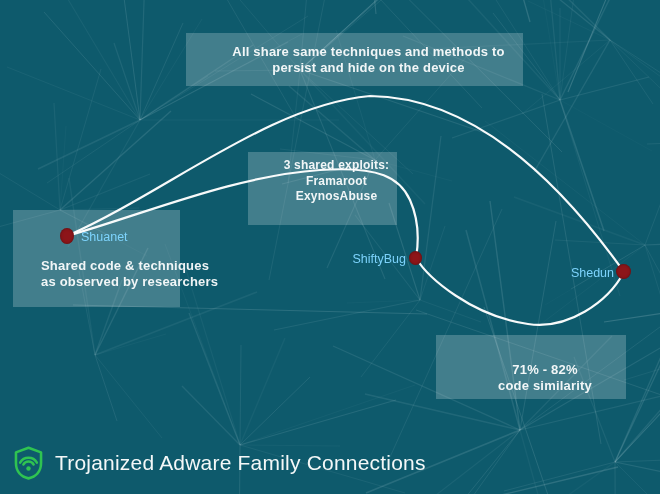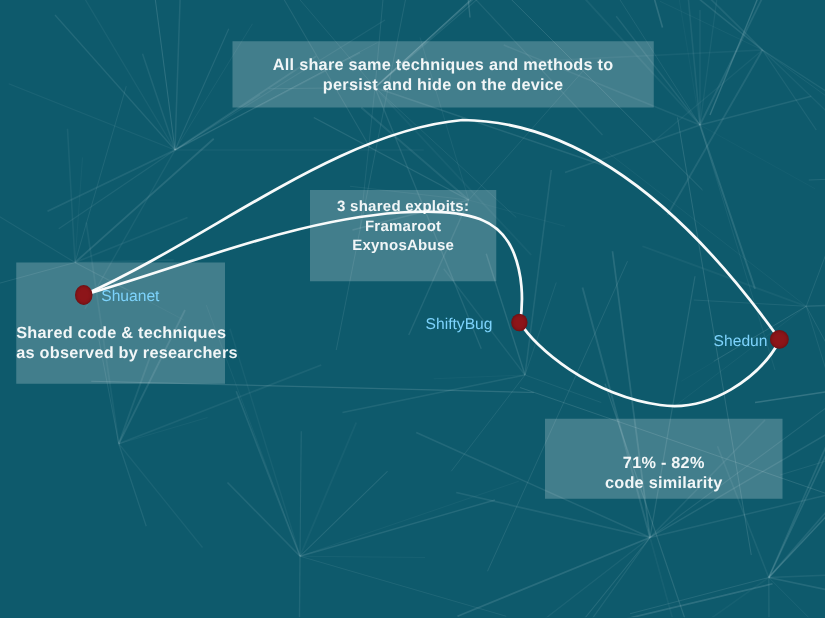--- a/index.html
+++ b/index.html
@@ -10,42 +10,42 @@
   }
   .mesh{position:absolute;inset:0;z-index:1;}
   
   .note{
     position:absolute;z-index:2;box-sizing:border-box;
     background:rgba(255,255,255,0.22);
     color:rgba(255,255,255,0.93);
     font-size:13px;font-weight:700;letter-spacing:0.2px;
     text-align:center;
   }
-  .note .ln{white-space:nowrap;}
+  .note .ln{white-space:nowrap;padding-left:28px;}
   .note-techniques{left:186px;top:33px;width:337px;height:53px;padding-top:11px;line-height:16px;}
   .note-exploits{left:248px;top:152px;width:149px;height:73px;padding-top:6px;line-height:15.5px;font-size:12px;}
   .note-shared-code{left:13px;top:210px;width:167px;height:97px;padding-top:48px;line-height:15.5px;text-align:center;}
   .note-similarity{left:436px;top:335px;width:190px;height:64px;padding-top:27px;line-height:16px;}
   
   .curves{position:absolute;inset:0;z-index:3;pointer-events:none;}
   .curves path{fill:none;stroke:#ffffff;stroke-width:2.2;stroke-linecap:round;opacity:0.97;}
   
   .dot{
     position:absolute;z-index:4;border-radius:50%;
     background:#8d1519;box-shadow:inset 0 0 3px rgba(0,0,0,0.4);
   }
   .dot-shuanet{left:60px;top:228px;width:14px;height:16px;}
   .dot-shiftybug{left:409px;top:251px;width:13px;height:14px;}
   .dot-shedun{left:616px;top:264px;width:15px;height:15px;}
   .node-label{
     position:absolute;z-index:5;height:16px;line-height:16px;
     font-size:12.5px;font-weight:400;color:#7dd3fc;white-space:nowrap;
   }
   .label-shuanet{left:81px;top:229px;}
-  .label-shiftybug{right:266px;top:251px;}
+  .label-shiftybug{right:254px;top:251px;}
   .label-shedun{right:46px;top:265px;}
   
   .footer{
     position:absolute;left:13px;top:445px;z-index:5;
     display:flex;align-items:center;gap:11px;height:36px;
   }
   .footer .logo{width:31px;height:34px;display:block;}
   .footer .title{
     color:#f4f8f8;font-size:21px;font-weight:400;letter-spacing:0.2px;white-space:nowrap;
   }
@@ -238,14 +238,23 @@
   </svg>
 
   <div class="dot dot-shuanet"></div>
   <div class="dot dot-shiftybug"></div>
   <div class="dot dot-shedun"></div>
 
   <span class="node-label label-shuanet">Shuanet</span>
   <span class="node-label label-shiftybug">ShiftyBug</span>
   <span class="node-label label-shedun">Shedun</span>
 
+  <div class="footer">
+    <svg class="logo" viewBox="0 0 24 26">
+      <path d="M12 1.2 L2.3 4.8 L2.3 13.2 C2.3 19.6 6.4 23.6 12 24.9 C17.6 23.6 21.7 19.6 21.7 13.2 L21.7 4.8 Z" fill="none" stroke="#2fc351" stroke-width="2" stroke-linejoin="round"></path>
+      <path d="M5.5 12.75 A7.5 7.5 0 0 1 18.5 12.75" fill="none" stroke="#2fc351" stroke-width="1.9" stroke-linecap="round"></path>
+      <path d="M8 14.2 A4.6 4.6 0 0 1 16 14.2" fill="none" stroke="#2fc351" stroke-width="1.9" stroke-linecap="round"></path>
+      <circle cx="12" cy="17.3" r="1.7" fill="#2fc351"></circle>
+    </svg>
+    <span class="title">Trojanized Adware Family Connections</span>
+  </div>
 
 </div>
 
 </body></html>

